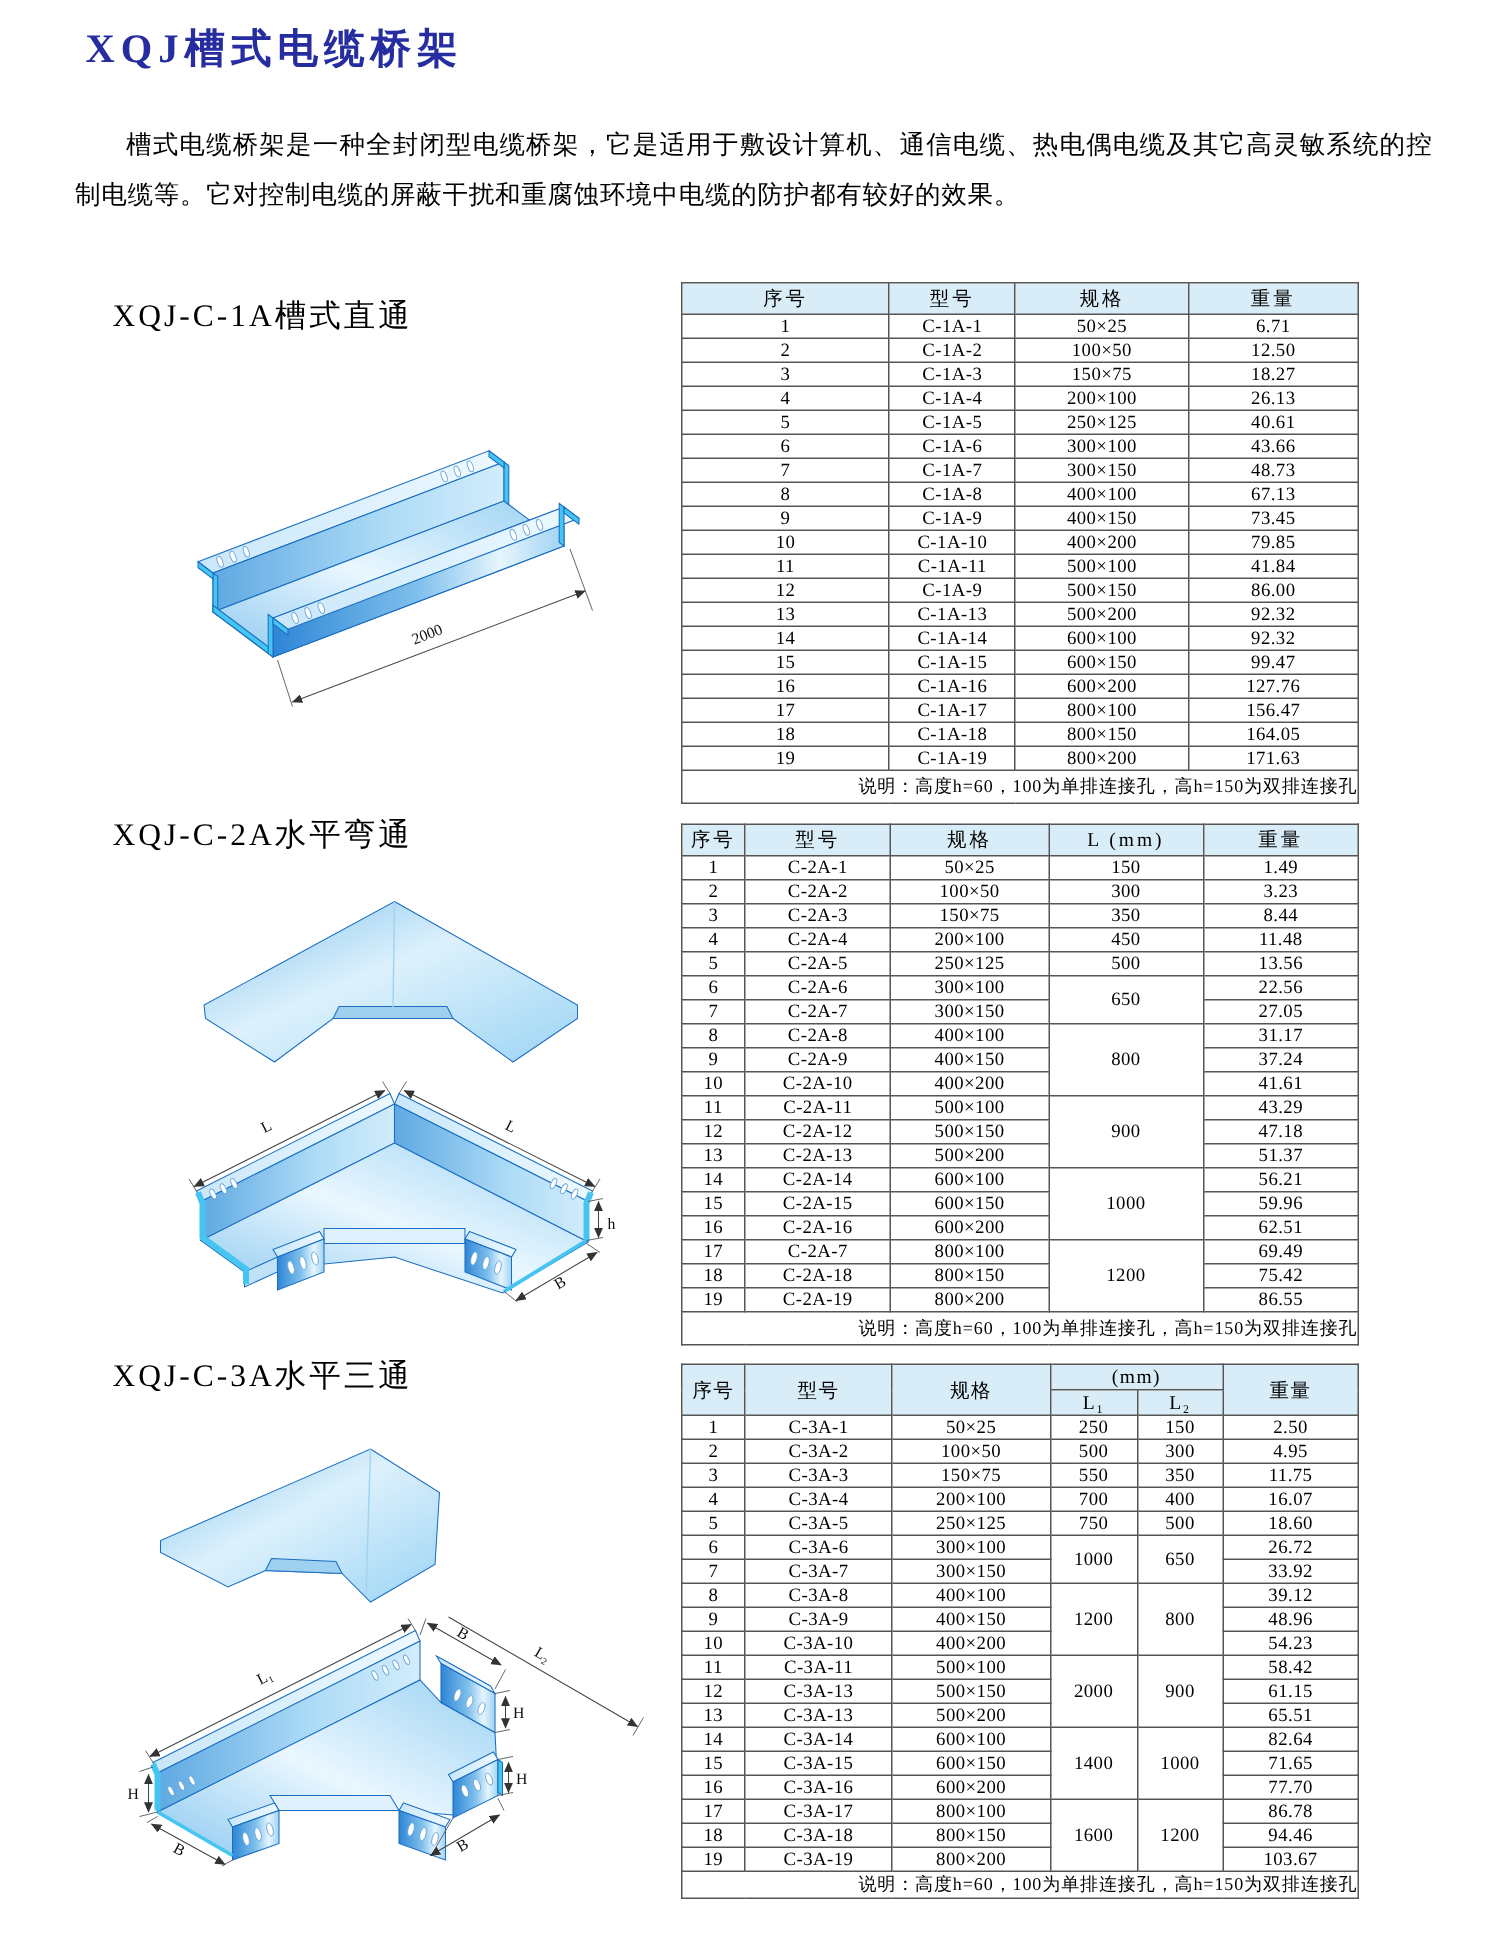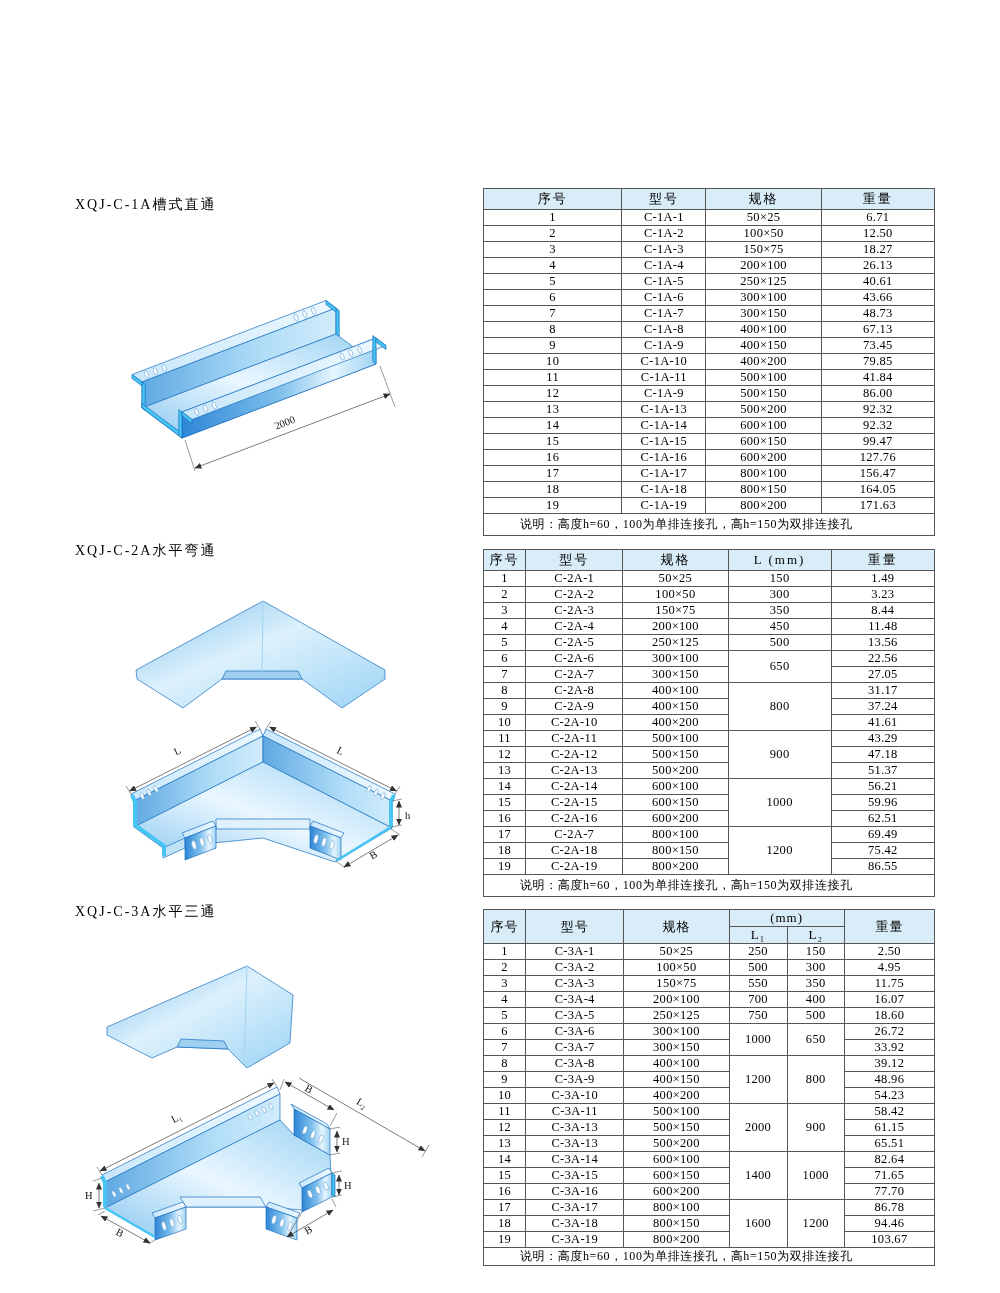--- a/index.html
+++ b/index.html
@@ -2,53 +2,55 @@
 <html><head>
 <meta charset="utf-8">
 <style>
   html,body{margin:0;padding:0;background:#fff;}
   .page{position:relative;width:1000px;height:1293px;background:#ffffff;
         font-family:"Liberation Serif","DejaVu Serif",serif;overflow:hidden;}
   .title{position:absolute;left:57px;top:14px;font-size:27px;font-weight:bold;
          color:#252da0;letter-spacing:4px;margin:0;}
   .intro{position:absolute;left:50px;top:80px;width:905px;font-size:17px;line-height:33px;
          color:#000;text-indent:2em;letter-spacing:.5px;margin:0;text-align:justify;}
-  .sec-heading{position:absolute;font-size:14px;font-weight:normal;color:#000;
+  .sec-heading{position:absolute;font-size:21px;font-weight:normal;color:#000;
                letter-spacing:2px;margin:0;}
   #h1{left:75px;top:196px}
   #h2{left:75px;top:542px}
   #h3{left:75px;top:903px}
-  .tblwrap{position:absolute;left:483px;width:452px;}
+  .tblwrap{position:absolute;left:454px;width:452px;}
   #t1{top:188px}
   #t2{top:549px}
   #t3{top:909px}
   table{border-collapse:collapse;width:452px;table-layout:fixed;border:1.5px solid #333;}
   th,td{border:1px solid #555;text-align:center;padding:0;color:#000;
         overflow:hidden;white-space:nowrap;font-family:"Liberation Serif","DejaVu Serif",serif;}
   th{background:#d9edf8;height:20px;font-weight:normal;font-size:13px;letter-spacing:2px;}
   td{height:15px;font-size:12.5px;letter-spacing:.3px;}
   #t3 td{height:14px}
   #t3 th{height:16px;letter-spacing:1px}
-  td.note{text-align:left;padding-left:36px;height:21px;font-size:12px;letter-spacing:.6px;}
+  td.note{text-align:right;padding-left:36px;height:21px;font-size:12px;letter-spacing:.6px;}
   svg.diagram{position:absolute;}
   #d1{left:88px;top:285px}
   #d2{left:115px;top:580px}
   #d3{left:80px;top:945px}
   .edge{stroke:#1a6ec0;stroke-width:.7}
   .cyn{stroke:#46c5f3;fill:none}
   .dl{stroke:#444;stroke-width:.7;fill:none}
   .ext{stroke:#555;stroke-width:.6}
   .fold{stroke:#a2d4f2;stroke-width:1;fill:none}
   .dim{font-size:10.5px;fill:#111;font-family:"Liberation Serif","DejaVu Serif",serif;}
 </style>
 </head>
 <body>
 
 <div class="page">
 
+  <h1 class="title">XQJ槽式电缆桥架</h1>
+  <p class="intro">槽式电缆桥架是一种全封闭型电缆桥架，它是适用于敷设计算机、通信电缆、热电偶电缆及其它高灵敏系统的控制电缆等。它对控制电缆的屏蔽干扰和重腐蚀环境中电缆的防护都有较好的效果。</p>
 
   <h2 class="sec-heading" id="h1">XQJ-C-1A槽式直通</h2>
   <h2 class="sec-heading" id="h2">XQJ-C-2A水平弯通</h2>
   <h2 class="sec-heading" id="h3">XQJ-C-3A水平三通</h2>
 
   <svg id="d1" class="diagram" width="335" height="200" viewBox="0 0 335 200">
     <defs>
       <linearGradient id="gWall" x1="0" y1="0" x2="1" y2="0">
         <stop offset="0" stop-color="#2e86d6"></stop>
           <stop offset="0.5" stop-color="#7fc0ec"></stop>

